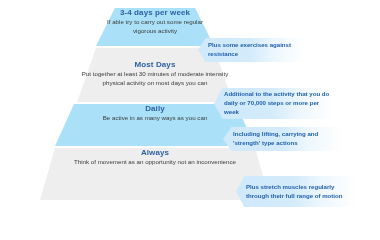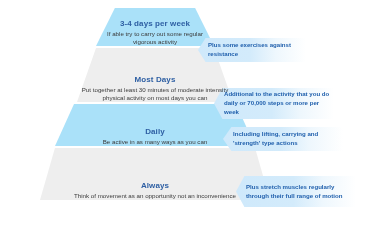--- a/index.html
+++ b/index.html
@@ -18,21 +18,21 @@
     width: 380px;
     height: 214px;
     background: #ffffff;
   }
   .pyramid-layer {
     position: absolute;
     box-sizing: border-box;
     display: flex;
     flex-direction: column;
     align-items: center;
-    justify-content: flex-end;
+    justify-content: flex-start;
     text-align: center;
   }
   .layer-shape {
     position: absolute;
     left: 0;
     top: 0;
     width: 100%;
     height: 100%;
   }
   .layer-text {
@@ -61,21 +61,21 @@
   #layer-1 { left: 77px;  top: 48px;  width: 156px; height: 54px; }
   #layer-1 .layer-shape { background: #eeeeee; clip-path: polygon(12.2% 0%, 87.8% 0%, 100% 100%, 0% 100%); }
 
   #layer-2 { left: 55px;  top: 104px; width: 200px; height: 42px; }
   #layer-2 .layer-shape { background: #aae1f9; clip-path: polygon(9.5% 0%, 90.5% 0%, 100% 100%, 0% 100%); }
 
   #layer-3 { left: 40px;  top: 148px; width: 230px; height: 52px; }
   #layer-3 .layer-shape { background: #eeeeee; clip-path: polygon(6.5% 0%, 93.5% 0%, 100% 100%, 0% 100%); }
 
   #layer-0 .layer-text { padding: 0 14px; }
-  #layer-1 .layer-text { padding: 0 22px; }
+  #layer-1 .layer-text { padding: 0 22px; margin-top: 12px; }
   #layer-2 .layer-text { padding: 0 34px; }
   #layer-3 .layer-text { padding: 0 44px; }
 
   
   .callout {
     position: absolute;
     box-sizing: border-box;
     display: flex;
     align-items: center;
   }

